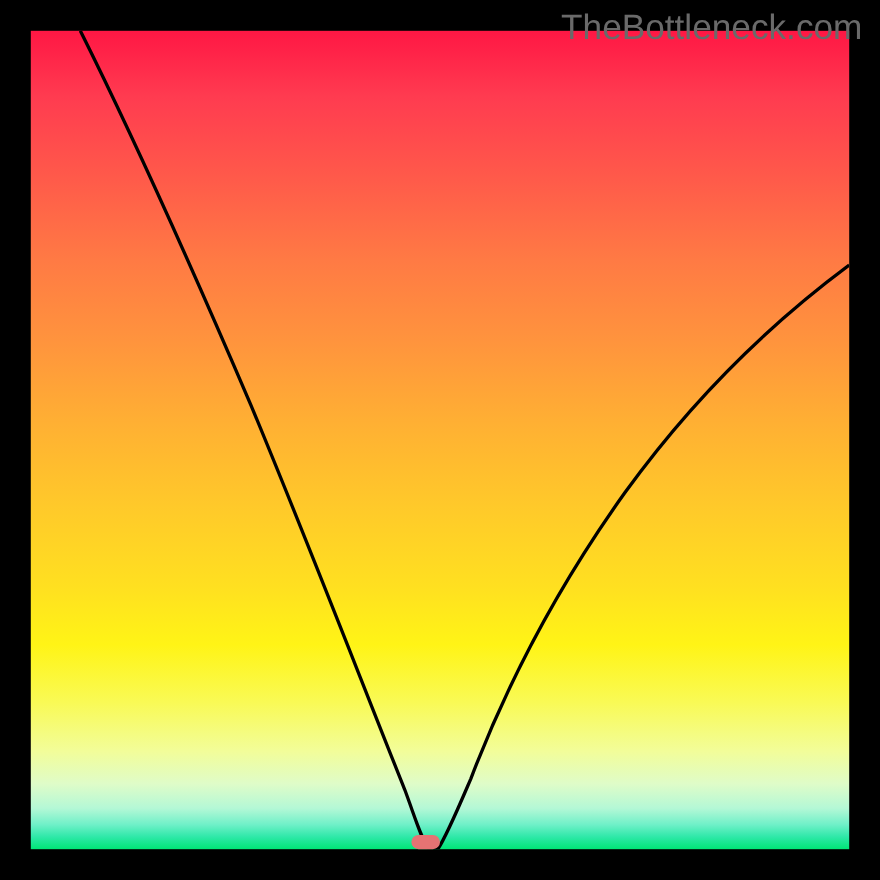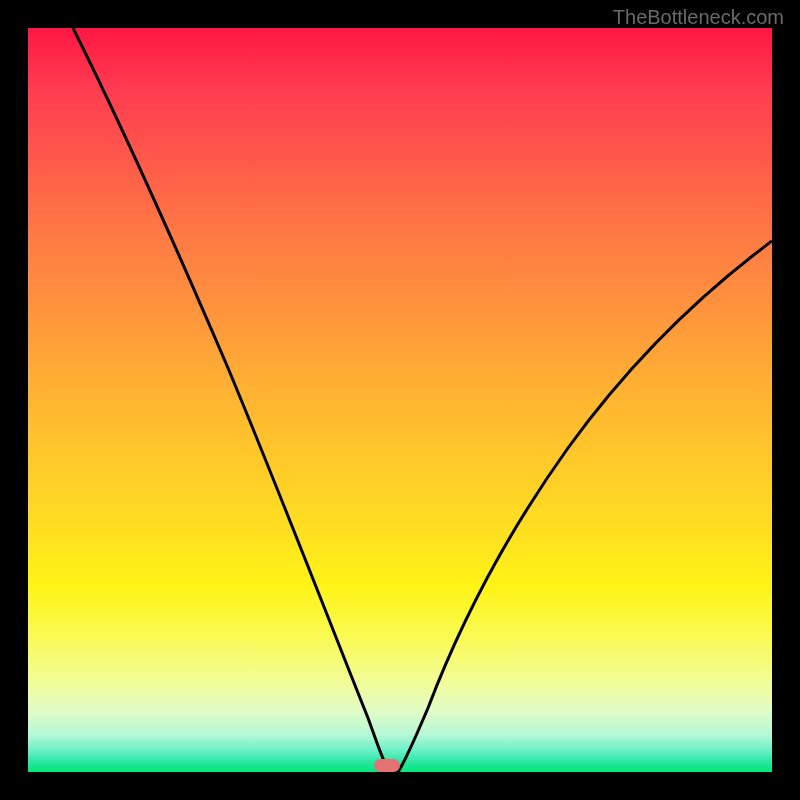--- a/index.html
+++ b/index.html
@@ -12,21 +12,21 @@
       height: 800px;
       background: #000;
       position: relative;
       font-family: Arial, sans-serif;
     }
     .watermark {
       position: absolute;
       top: 6px;
       right: 16px;
       color: #6a6a6a;
-      font-size: 20px;
+      font-size: 32px;
       font-weight: 500;
       z-index: 10;
     }
     .plot-area {
       position: absolute;
       left: 28px;
       top: 28px;
       width: 744px;
       height: 744px;
       background: linear-gradient(to bottom,

